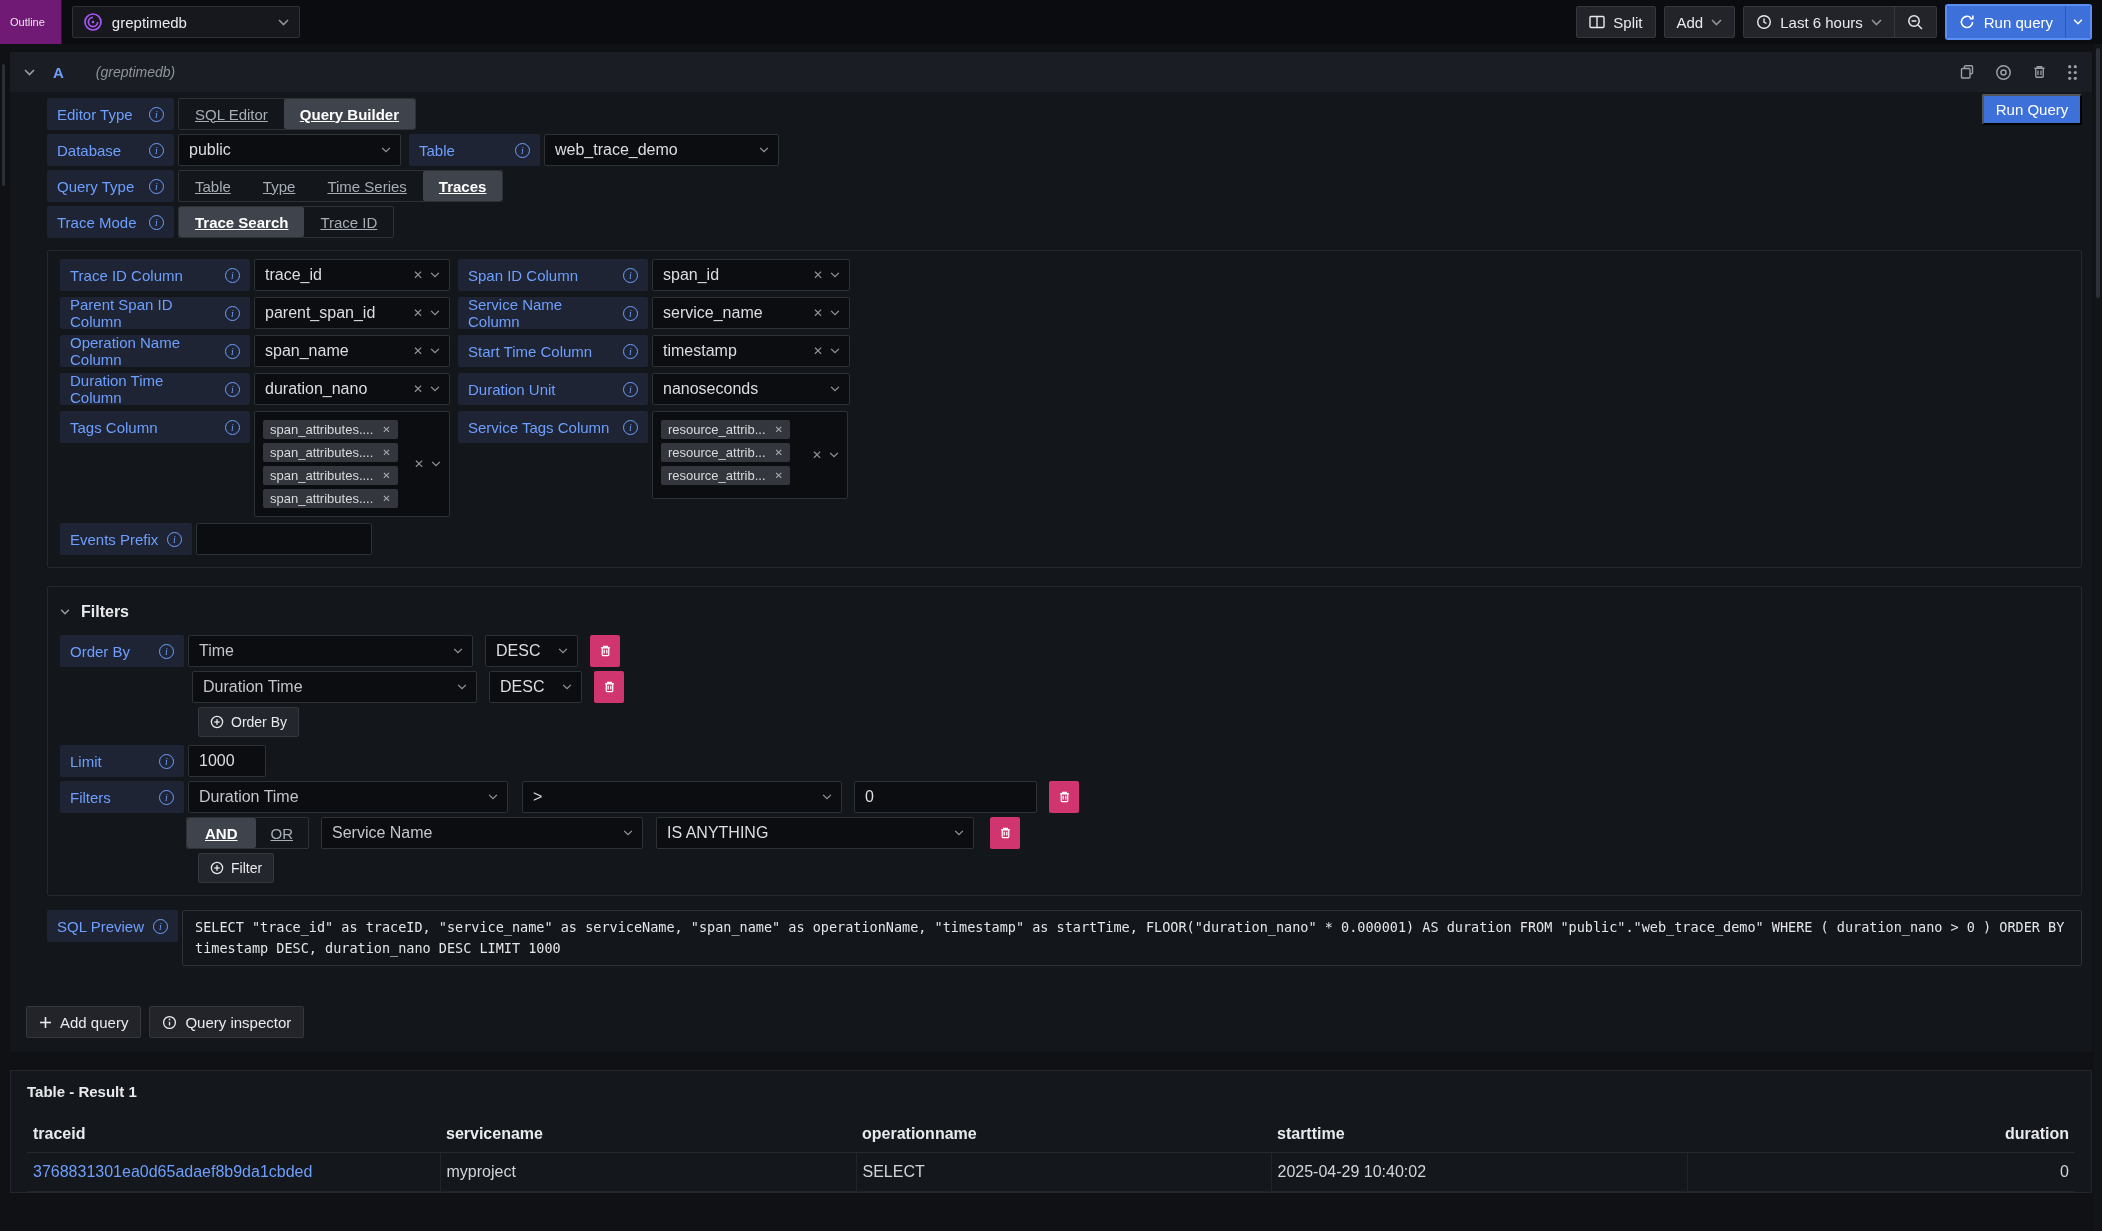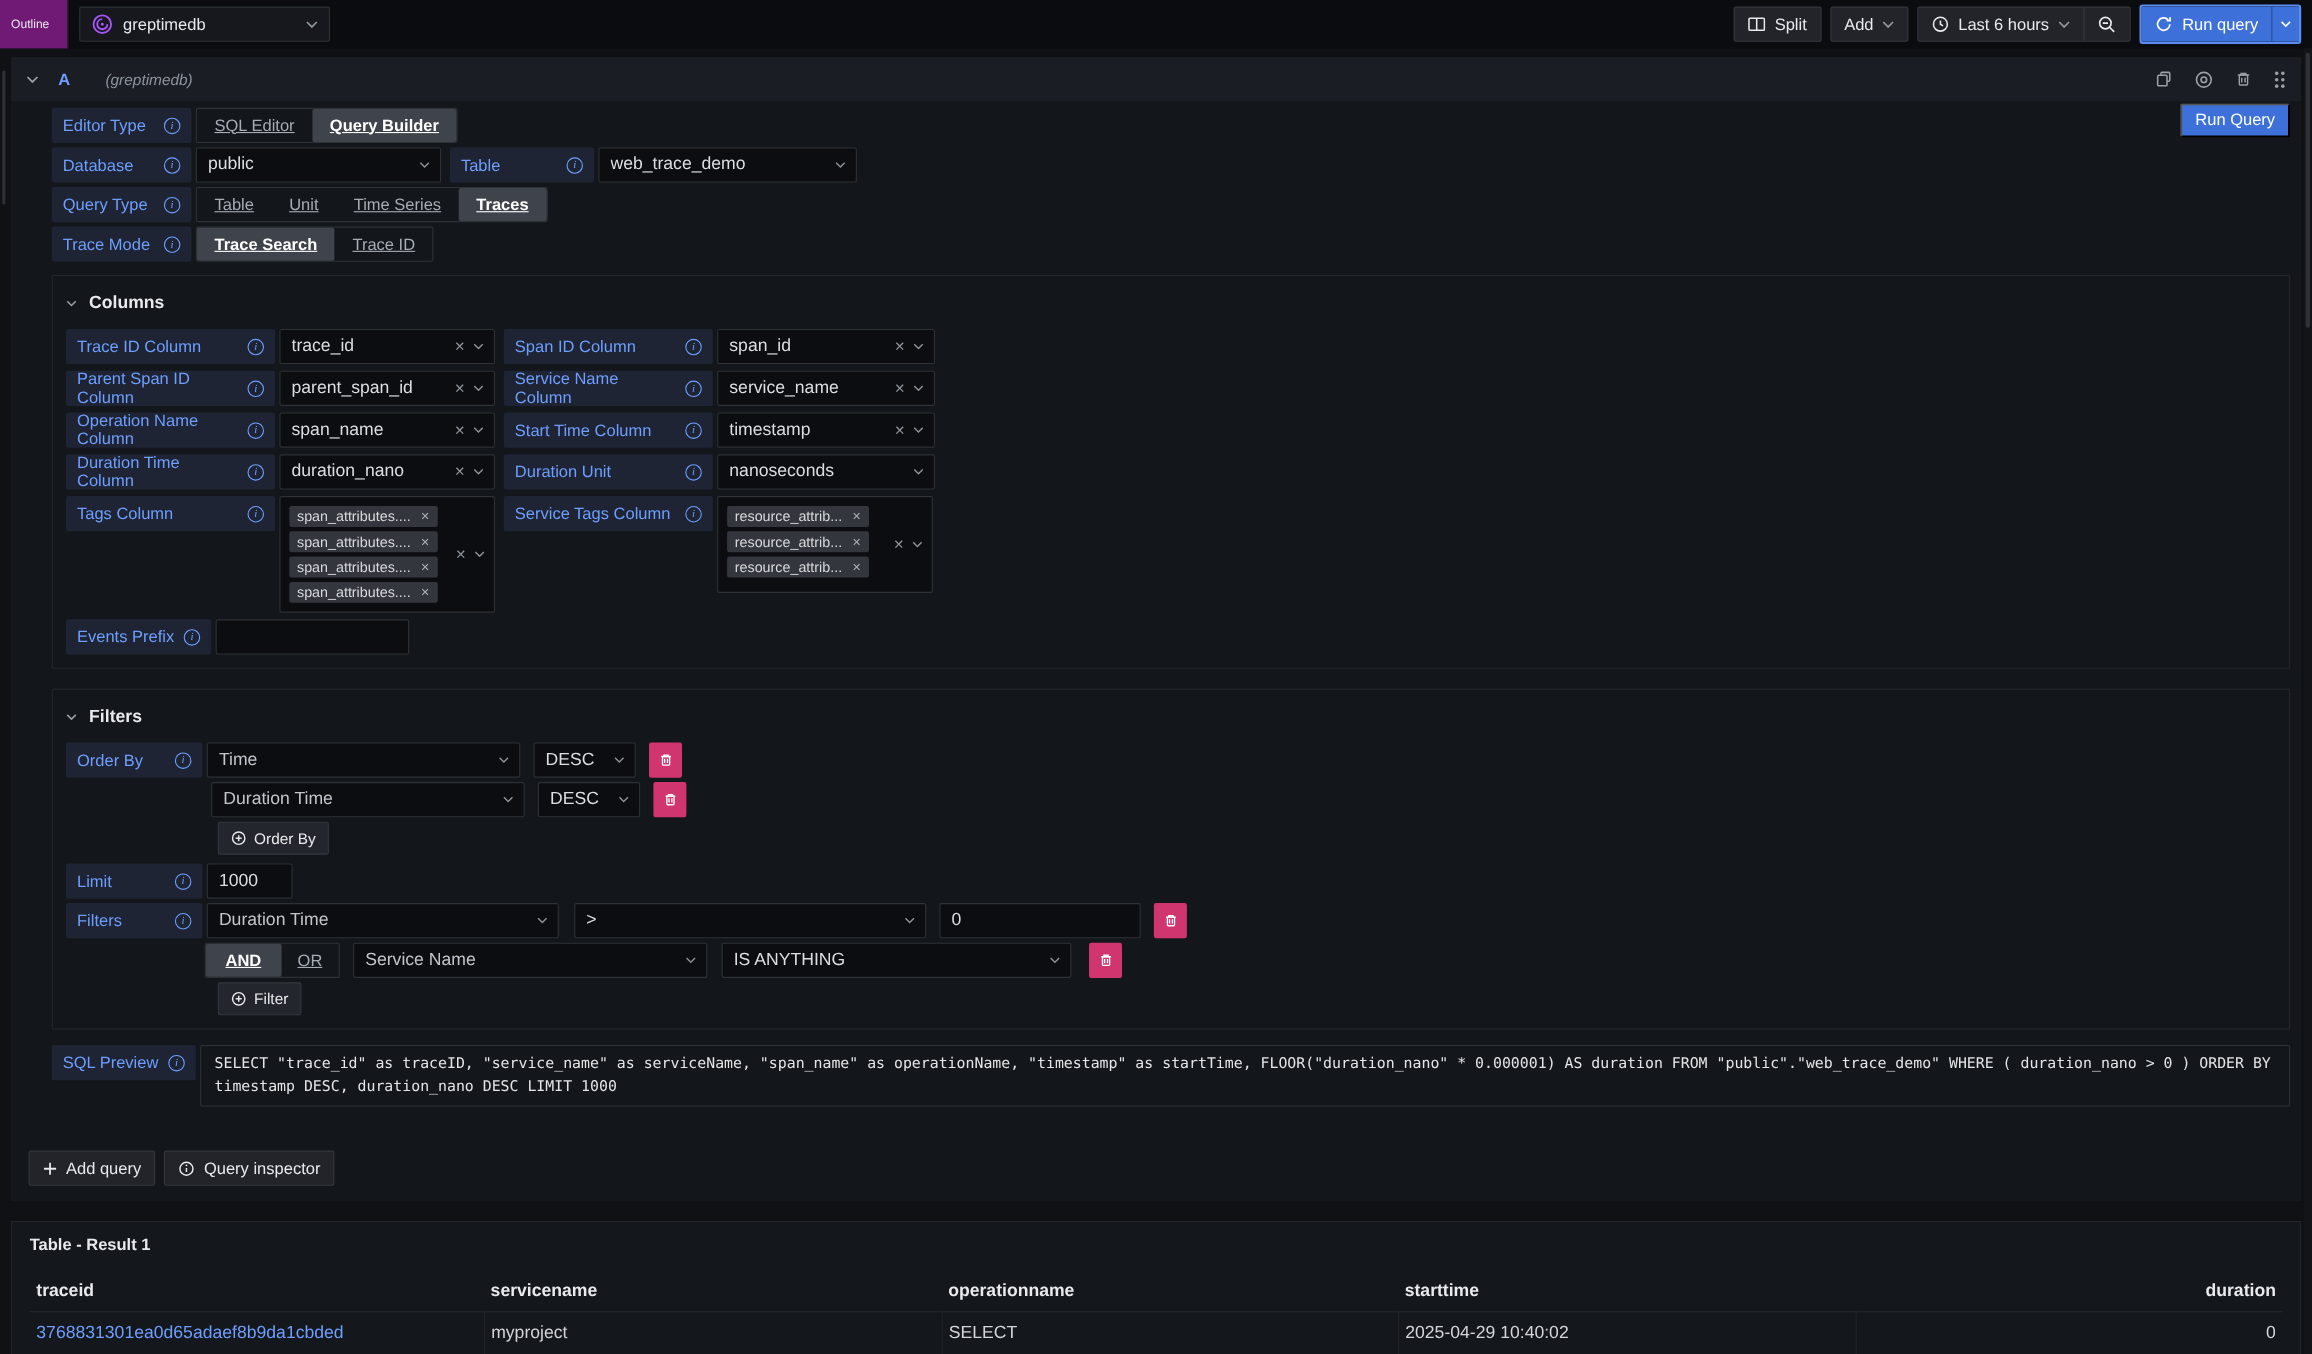--- a/index.html
+++ b/index.html
@@ -290,46 +290,38 @@
       </div>
     </div>
 
     <div class="row">
       <div class="flabel w137">
         <span>Query Type</span>
           <span class="info">i</span>
       </div>
       <div class="seg">
         <div class="opt">Table</div>
-        <div class="opt">Unit</div>
+        <div class="opt">Type</div>
         <div class="opt">Time Series</div>
         <div class="opt sel">Traces</div>
       </div>
     </div>
 
     <div class="row">
       <div class="flabel w137">
         <span>Trace Mode</span>
           <span class="info">i</span>
       </div>
       <div class="seg">
         <div class="opt sel">Trace Search</div>
         <div class="opt">Trace ID</div>
       </div>
     </div>
 
     <div class="section">
-      <div class="sec-head">
-        <span class="dim">
-          <svg width="10" height="6" viewBox="0 0 11 7" fill="none">
-              <path d="M1 1l4.5 4.5L10 1" stroke="currentColor" stroke-width="1.6"></path>
-            </svg>
-        </span>
-        <span>Columns</span>
-      </div>
 
       <div class="pair-row">
         <div class="flabel w190">
           <span>Trace ID Column</span>
             <span class="info">i</span>
         </div>
         <div class="select sw196">
           <span class="val">trace_id</span>
           <span class="clear">✕</span>
           <span class="chev">

